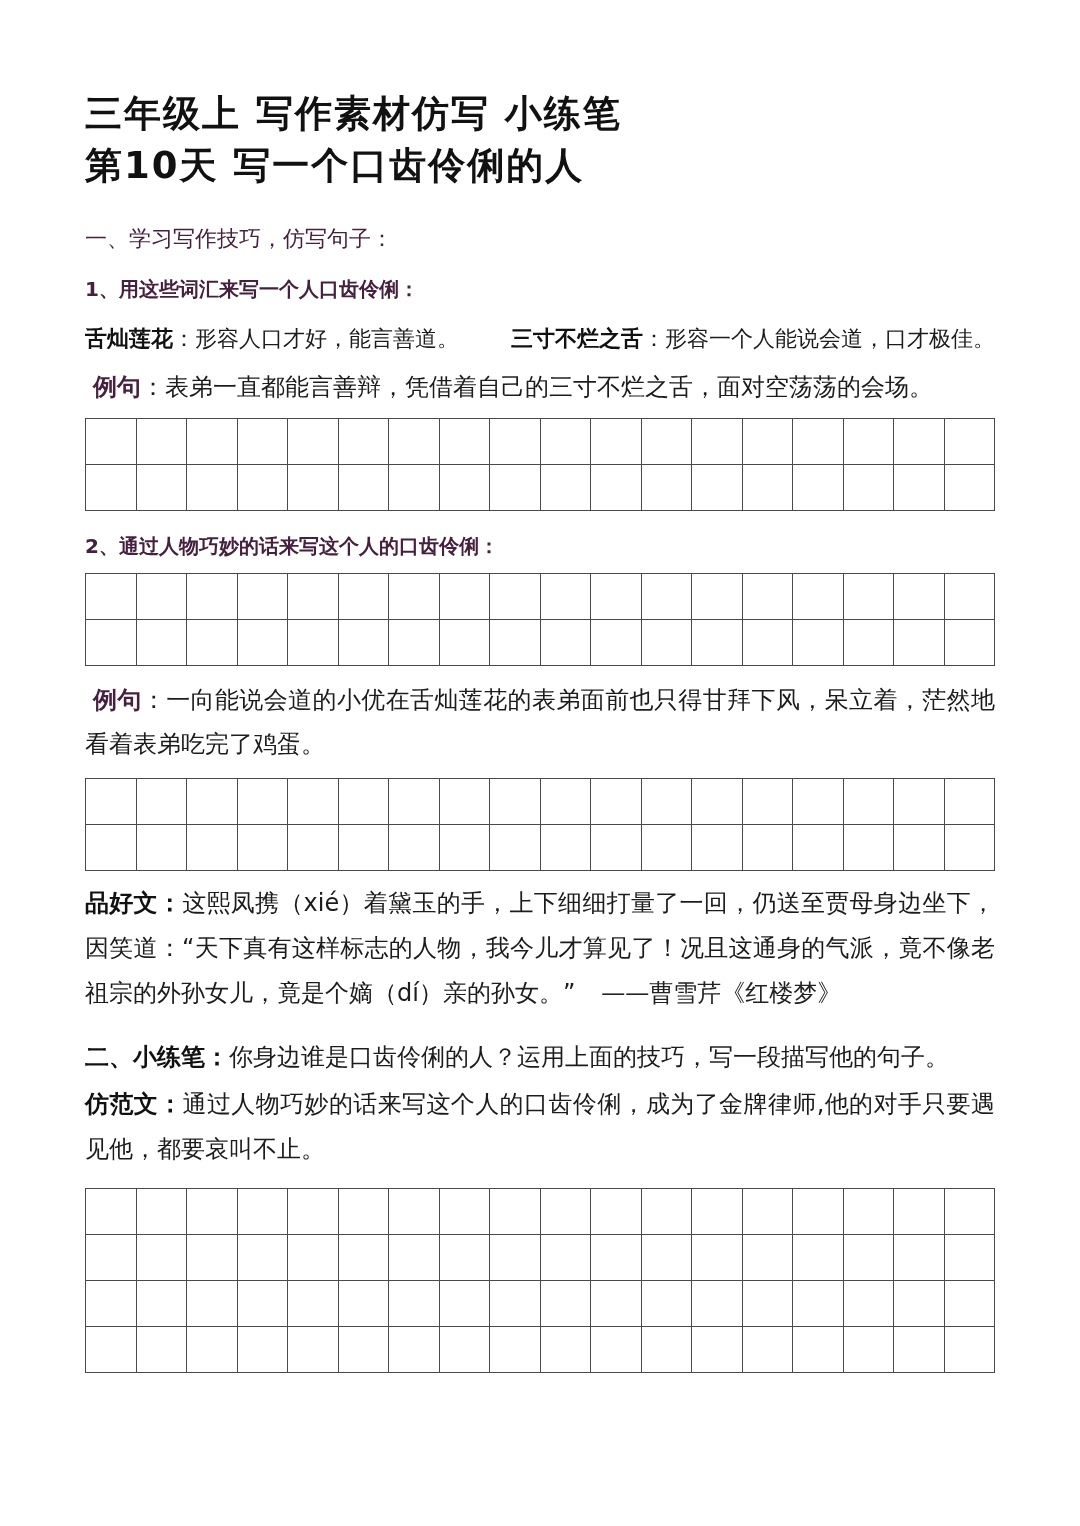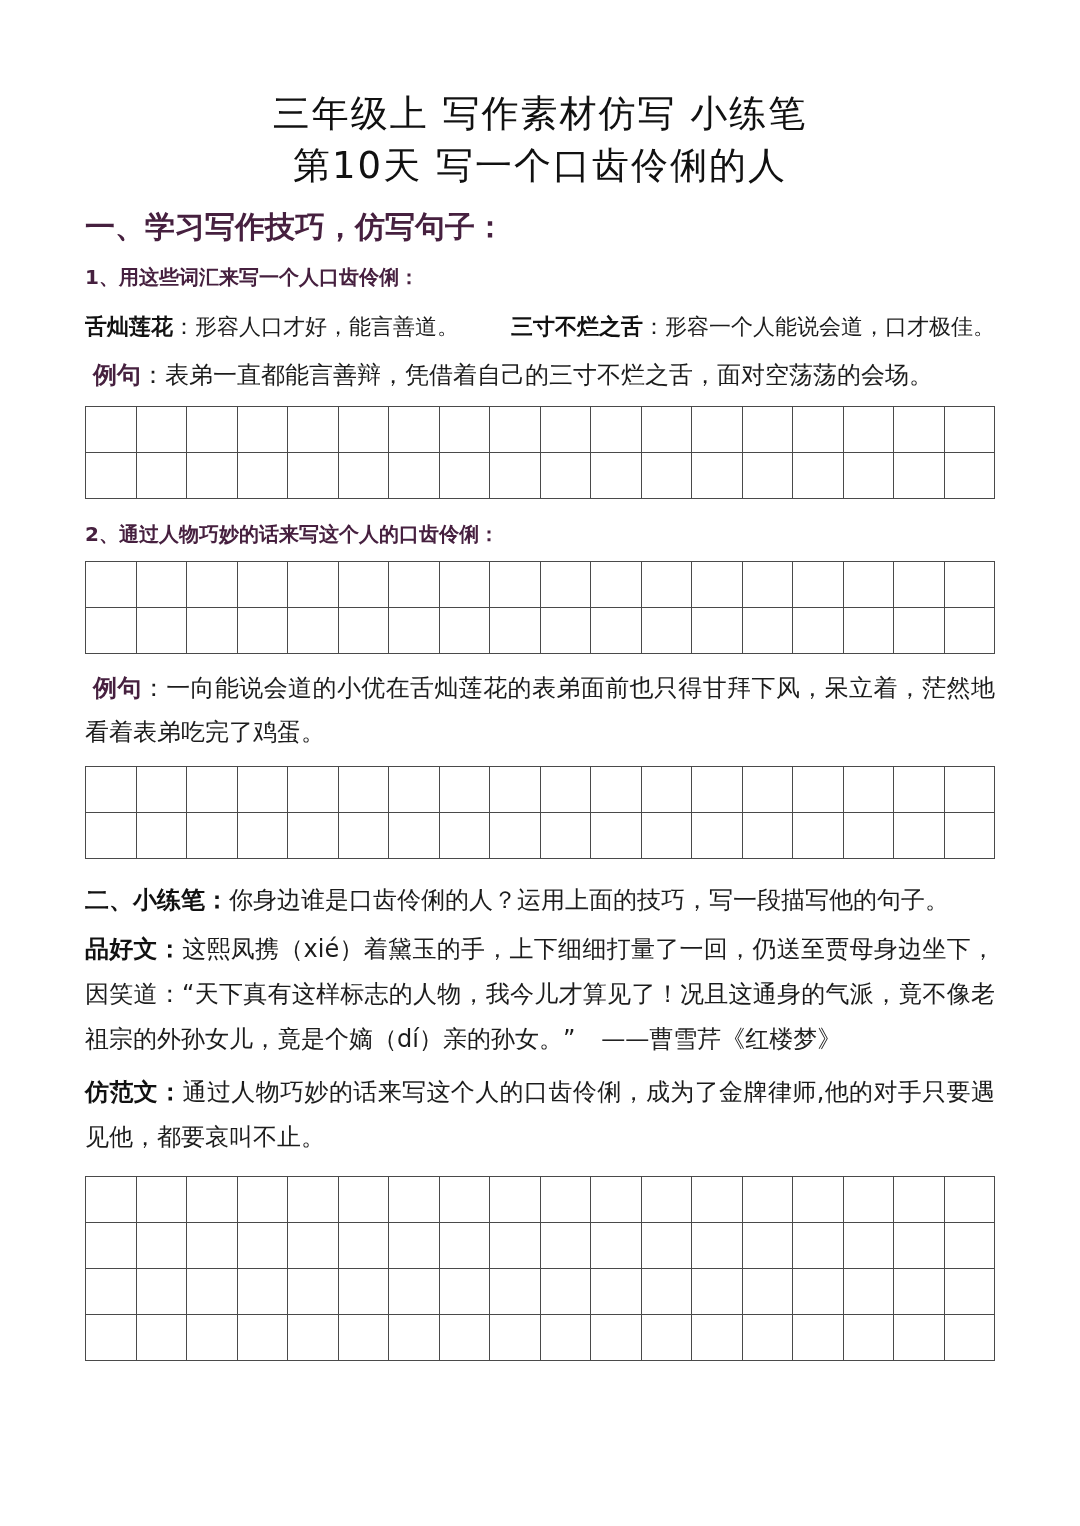--- a/index.html
+++ b/index.html
@@ -7,32 +7,32 @@
   body {
     width: 1080px;
     height: 1526px;
     font-family: "DejaVu Sans", "Liberation Sans", sans-serif;
     color: var(--text-black, #1c1c1c);
     overflow: hidden;
   }
   .page { padding: 88px 85px 0 85px; width: 1080px; }
 
   .title {
-    text-align: center;
+    text-align: left;
     font-size: 37px;
-    font-weight: normal;
+    font-weight: bold;
     line-height: 52px;
     letter-spacing: 2px;
     color: #111;
   }
 
   .sec-heading {
-    margin-top: 20px;
-    font-size: 30px;
-    font-weight: bold;
+    margin-top: 32px;
+    font-size: 22px;
+    font-weight: normal;
     line-height: 30px;
     color: var(--heading-purple, #46203f);
   }
   .item-heading {
     margin-top: 20px;
     font-size: 20px;
     font-weight: bold;
     line-height: 30px;
     color: var(--heading-purple, #46203f);
   }
@@ -216,24 +216,24 @@
       <div class="cell"></div>
       <div class="cell"></div>
       <div class="cell"></div>
       <div class="cell"></div>
       <div class="cell"></div>
       <div class="cell"></div>
       <div class="cell"></div>
       <div class="cell"></div>
     </div>
 
+  <p class="para goodtext-para"><span class="b">品好文：</span><span>这熙凤携（xié）着黛玉的手，上下细细打量了一回，仍送至贾母身边坐下，因笑道：“天下真有这样标志的人物，我今儿才算见了！况且这通身的气派，竟不像老祖宗的外孙女儿，竟是个嫡（dí）亲的孙女。”</span><span class="attribution">——曹雪芹《红楼梦》</span></p>
+
   <p class="para sec2-para"><span class="b">二、小练笔：</span><span>你身边谁是口齿伶俐的人？运用上面的技巧，写一段描写他的句子。</span></p>
 
-  <p class="para goodtext-para"><span class="b">品好文：</span><span>这熙凤携（xié）着黛玉的手，上下细细打量了一回，仍送至贾母身边坐下，因笑道：“天下真有这样标志的人物，我今儿才算见了！况且这通身的气派，竟不像老祖宗的外孙女儿，竟是个嫡（dí）亲的孙女。”</span><span class="attribution">——曹雪芹《红楼梦》</span></p>
-
   <p class="para imitation-para"><span class="b">仿范文：</span><span>通过人物巧妙的话来写这个人的口齿伶俐，成为了金牌律师,他的对手只要遇见他，都要哀叫不止。</span></p>
 
   <div class="wgrid g4" style="grid-template-columns: repeat(18, 1fr);">
       <div class="cell"></div>
       <div class="cell"></div>
       <div class="cell"></div>
       <div class="cell"></div>
       <div class="cell"></div>
       <div class="cell"></div>
       <div class="cell"></div>

